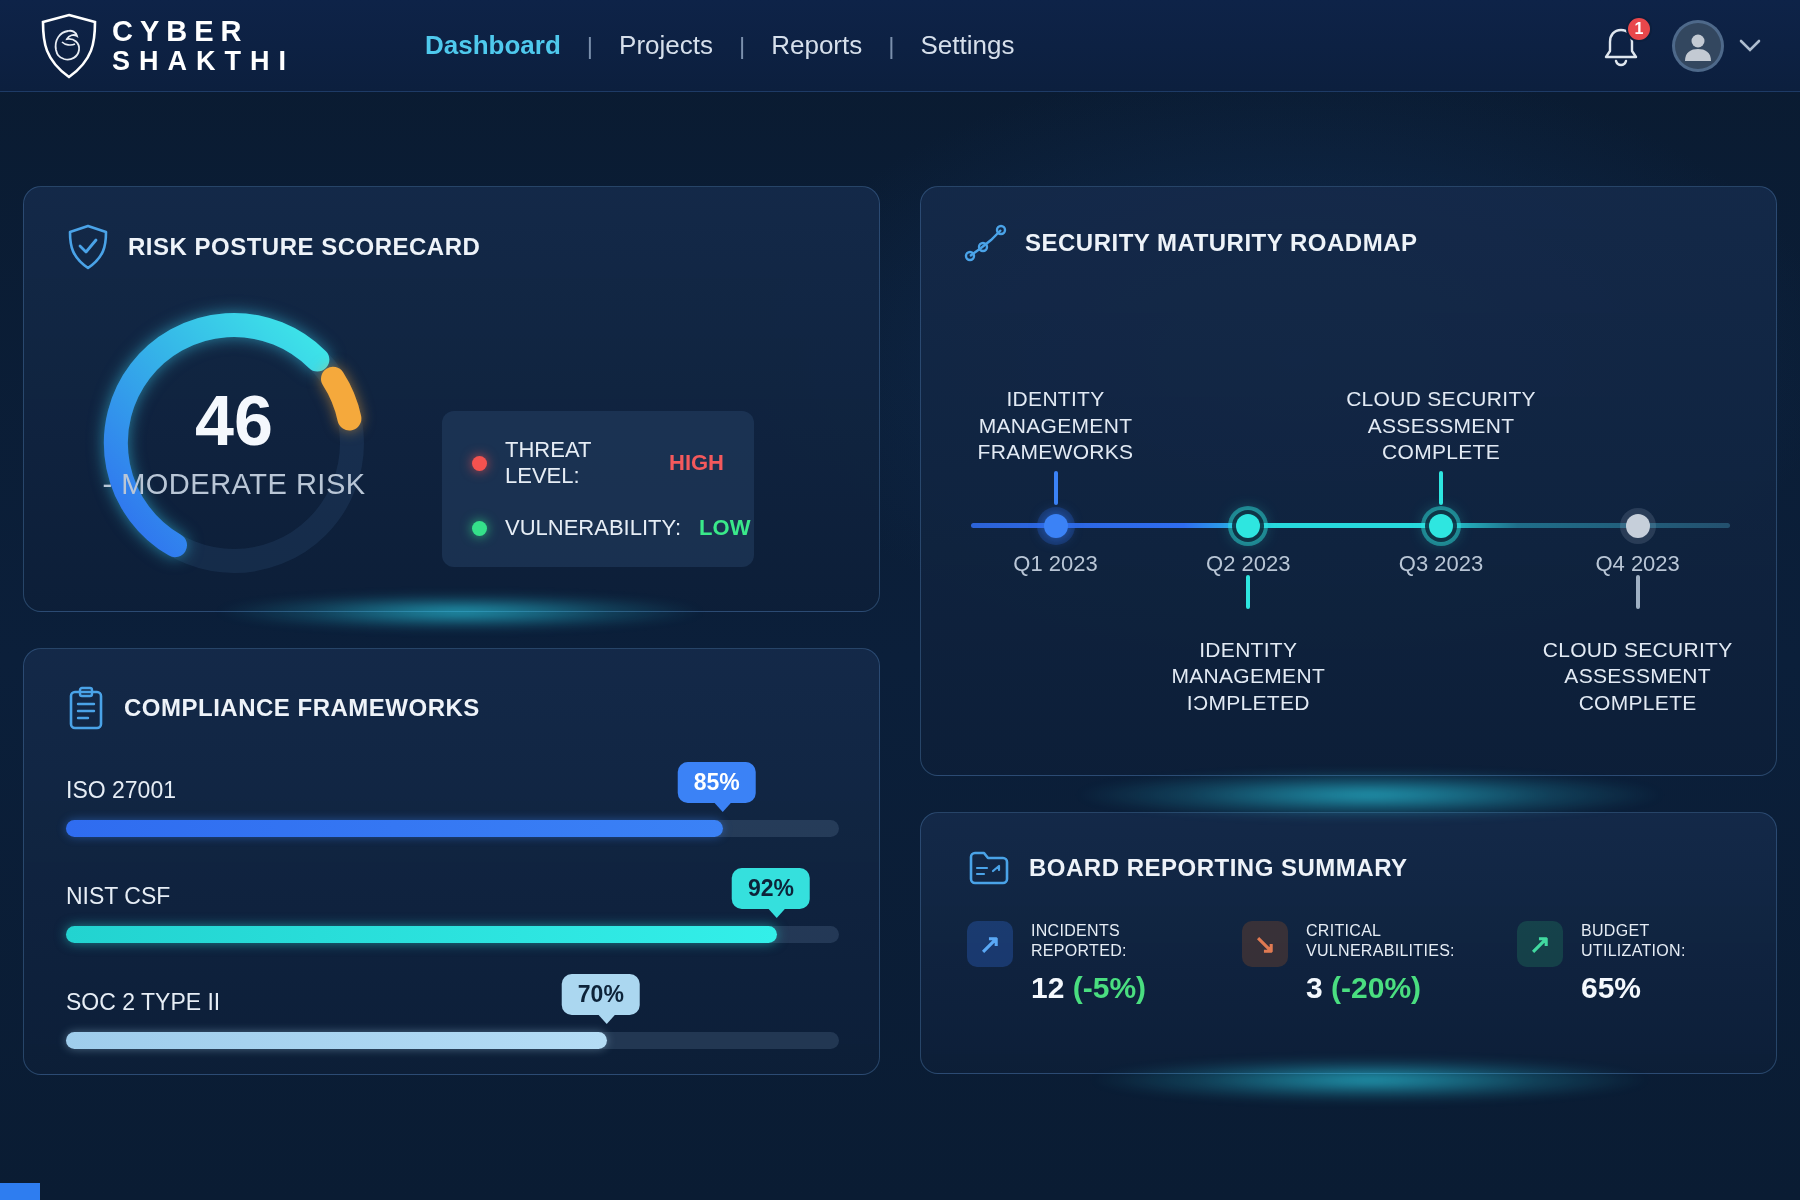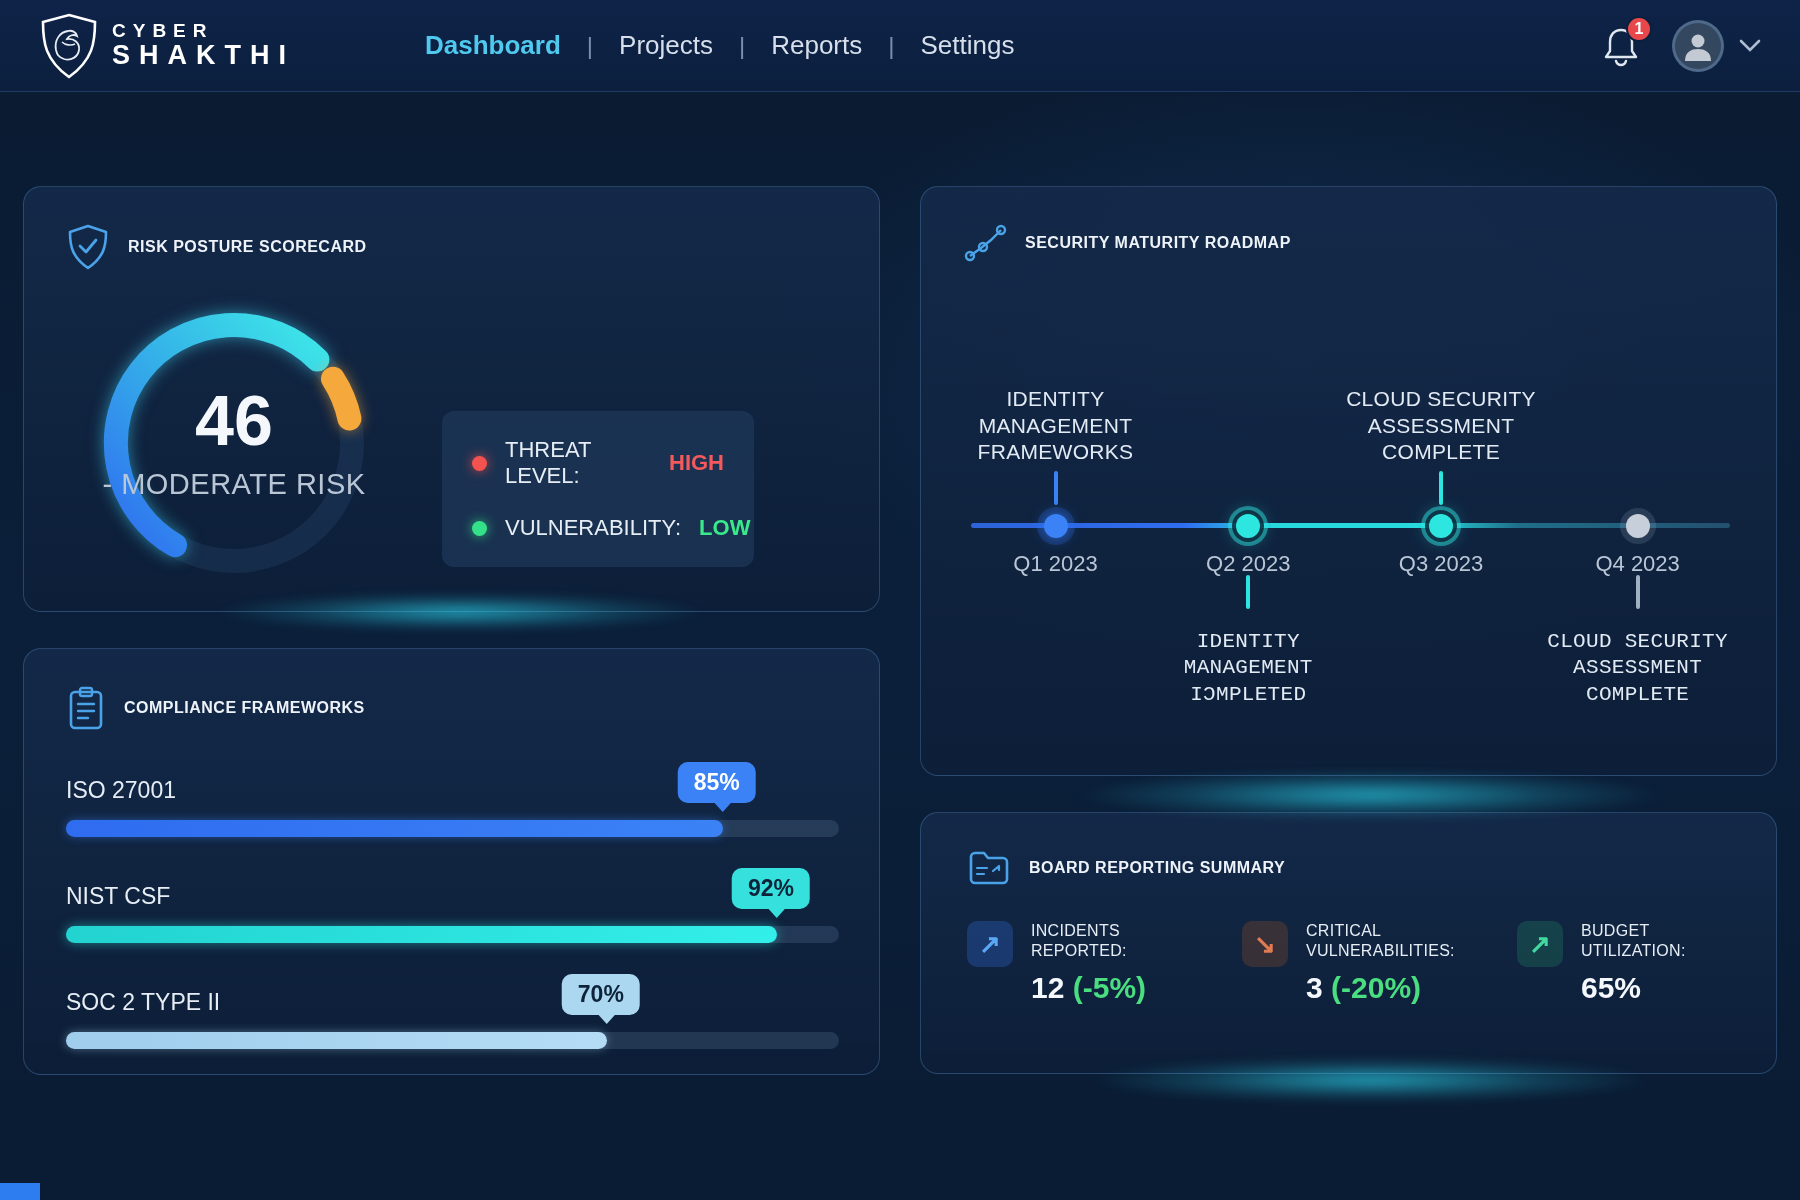--- a/index.html
+++ b/index.html
@@ -15,21 +15,21 @@
 
   
   .navbar {
     position:absolute; left:0; top:0; width:1800px; height:92px;
     background:linear-gradient(180deg,#0e2348 0%, #0c1f3e 100%);
     border-bottom:1px solid rgba(80,130,190,0.25);
     display:flex; align-items:center; padding:0 38px;
   }
   .brand { display:flex; align-items:center; gap:12px; }
   .brand-text { display:flex; flex-direction:column; line-height:1.05; }
-  .brand-line1 { font-size:19px; font-weight:bold; letter-spacing:7px; color:#fff; }
+  .brand-line1 { font-size:29px; font-weight:bold; letter-spacing:7px; color:#fff; }
   .brand-line2 { font-size:27px; font-weight:bold; letter-spacing:9px; color:#fff; }
   .nav-links { display:flex; align-items:center; gap:26px; margin-left:130px; }
   .nav-link { font-size:26px; color:#d6dfeb; cursor:pointer; }
   .nav-link.active { color:#4fc9ed; font-weight:bold; }
   .nav-sep { font-size:24px; color:#7b90ad; }
   .nav-right { margin-left:auto; display:flex; align-items:center; gap:30px; }
   .bell-wrap { position:relative; width:40px; height:44px; cursor:pointer; }
   .badge {
     position:absolute; top:-8px; right:-10px; min-width:26px; height:26px;
     background:#e8474b; border-radius:13px; color:#fff; font-size:16px; font-weight:bold;
@@ -44,21 +44,21 @@
 
   
   .card {
     position:absolute;
     background:linear-gradient(180deg, rgba(21,42,74,0.92) 0%, rgba(13,31,56,0.95) 100%);
     border:1px solid rgba(96,148,205,0.32);
     border-radius:18px;
     padding:36px 42px;
   }
   .card-header { display:flex; align-items:center; gap:18px; }
-  .card-title { font-size:16px; font-weight:bold; letter-spacing:0.5px; color:#eef3f9; }
+  .card-title { font-size:24px; font-weight:bold; letter-spacing:0.5px; color:#eef3f9; }
 
   #risk-card       { left:23px;  top:186px; width:857px; height:426px; }
   #compliance-card { left:23px;  top:648px; width:857px; height:427px; }
   #roadmap-card    { left:920px; top:186px; width:857px; height:590px; }
   #board-card      { left:920px; top:812px; width:857px; height:262px;padding-left:46px; }
 
   .glow-line {
     position:absolute; height:54px; pointer-events:none;
     background:radial-gradient(ellipse 50% 50% at 50% 50%, rgba(45,216,240,0.65) 0%, rgba(45,216,240,0.18) 45%, rgba(45,216,240,0) 72%);
     filter:blur(4px);
@@ -136,21 +136,21 @@
   .tick-above { top:198px; }
   .tick-below { top:302px; }
   .tick-blue { background:#3b82f6; }
   .tick-cyan { background:#2ee6e0; }
   .tick-gray { background:#9fb0c4; }
   .ms-label {
     position:absolute; left:-110px; width:220px; text-align:center;
     font-size:21px; line-height:1.25; color:#e2eaf4; font-weight:500; letter-spacing:0.3px;
   }
   .label-above { top:92px; height:100px; display:flex; flex-direction:column; justify-content:flex-end; align-items:center; }
-  .label-below { top:356px;font-family:Liberation Mono, monospace; }
+  .label-below { top:364px; }
   .quarter {
     position:absolute; top:278px; left:-80px; width:160px; text-align:center;
     font-size:22px; color:#b9c6d6;
   }
 
   
   .stats-row { display:flex; margin-top:34px; gap:58px; }
   .stat { display:flex; gap:18px; width:255px; }
   .stat-icon {
     width:46px; height:46px; border-radius:10px; flex:0 0 auto;

